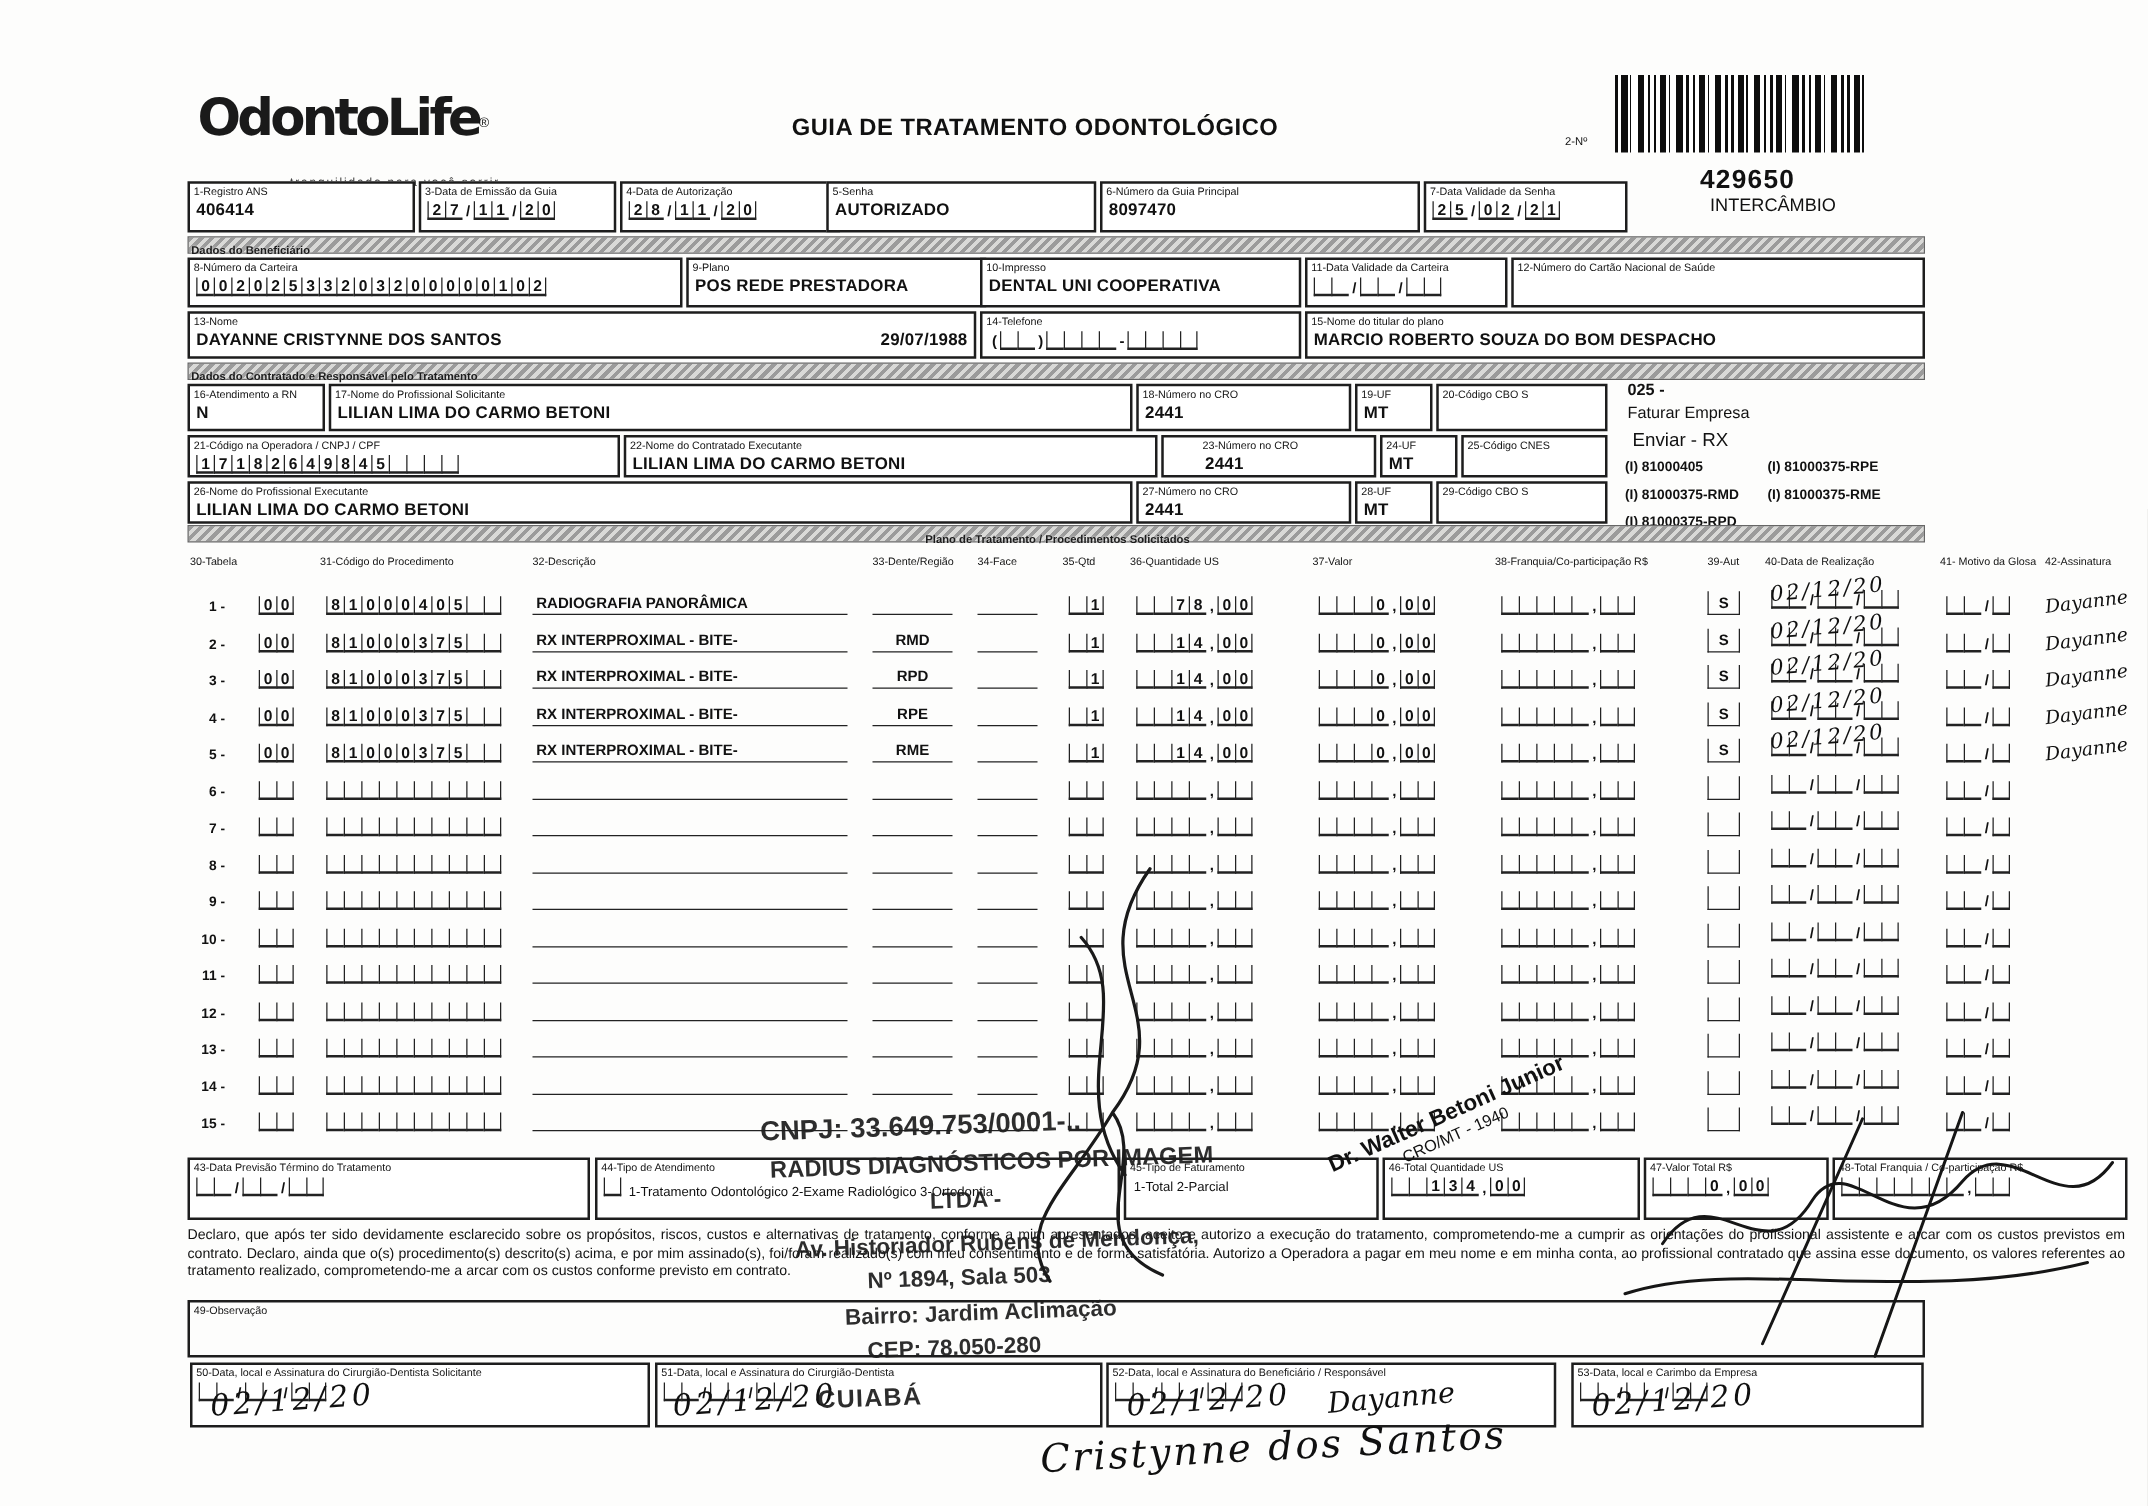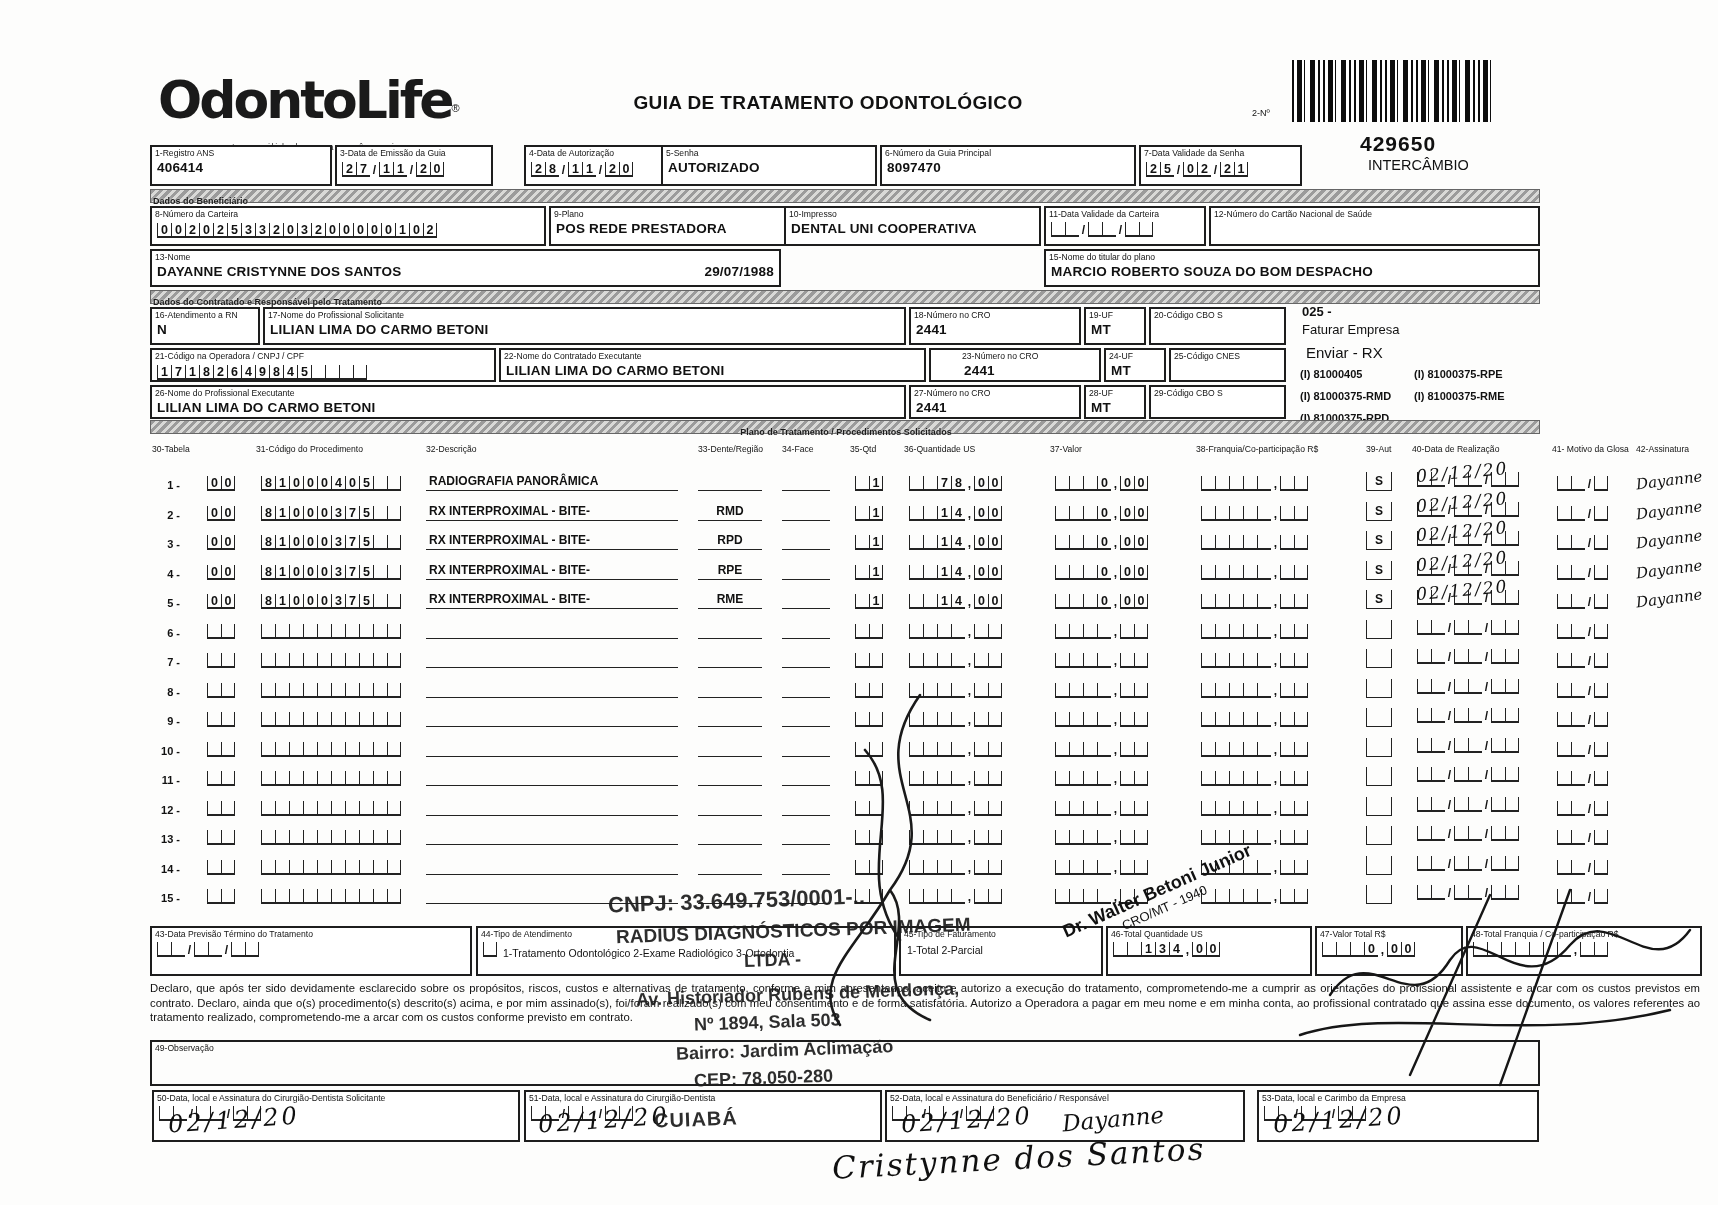--- a/index.html
+++ b/index.html
@@ -35,21 +35,21 @@
   .stamp{position:absolute;font-weight:bold;color:#1e1e1e;white-space:nowrap;transform:rotate(-2deg);opacity:.93;}
   .note{position:absolute;font-weight:bold;white-space:nowrap;}
   .bigsig{position:absolute;}
 </style>
 </head>
 <body>
 
 <div class="page">
 
   <div class="abs" style="left:158px;top:70px;">
-    <span style="font-size:52px;font-weight:bold;letter-spacing:-3px;font-family:'DejaVu Sans',sans-serif;color:#1a1a1a;">OdontoLife</span><sup style="font-size:11px;">®</sup>
+    <span style="font-size:41px;font-weight:bold;letter-spacing:-3px;font-family:'DejaVu Sans',sans-serif;color:#1a1a1a;">OdontoLife</span><sup style="font-size:11px;">®</sup>
   </div>
   <div class="abs" style="left:232px;top:141px;font-size:9.5px;letter-spacing:1.5px;color:#3c3c3c;">tranquilidade para você sorrir</div>
 
   <div class="abs" style="left:608px;top:92px;width:440px;text-align:center;font-size:19px;font-weight:bold;letter-spacing:.4px;">GUIA DE TRATAMENTO ODONTOLÓGICO</div>
 
   <div class="abs" style="left:1252px;top:108px;font-size:9px;">2-Nº</div>
   <div class="abs" style="left:1292px;top:60px;width:200px;height:62px;
        background:repeating-linear-gradient(90deg,#0d0d0d 0 2px,#fff 2px 5px,#0d0d0d 5px 10px,#fff 10px 12px,#0d0d0d 12px 13px,#fff 13px 18px,#0d0d0d 18px 23px,#fff 23px 26px,#0d0d0d 26px 28px,#fff 28px 31px);"></div>
   <div class="abs" style="left:1360px;top:132px;font-size:21px;font-weight:bold;letter-spacing:1px;">429650</div>
   <div class="abs" style="left:1368px;top:157px;font-size:14.5px;">INTERCÂMBIO</div>
@@ -64,21 +64,21 @@
           <span class="c">2</span>
           <span class="c">7</span>
           <span class="sep">/</span>
           <span class="c">1</span>
           <span class="c">1</span>
           <span class="sep">/</span>
           <span class="c">2</span>
           <span class="c">0</span>
         </span></span>
   </div>
-  <div class="box" style="left:496px;top:145px;width:176px;height:41px;margin-left:28px;">
+  <div class="box" style="left:496px;top:145px;width:176px;height:41px;">
     <span class="lbl">4-Data de Autorização</span>
     <span><span class="comb">
           <span class="c">2</span>
           <span class="c">8</span>
           <span class="sep">/</span>
           <span class="c">1</span>
           <span class="c">1</span>
           <span class="sep">/</span>
           <span class="c">2</span>
           <span class="c">0</span>
@@ -157,20 +157,38 @@
         </span></span>
   </div>
   <div class="box" style="left:1209px;top:206px;width:331px;height:40px;">
     <span class="lbl">12-Número do Cartão Nacional de Saúde</span>
   </div>
 
   <div class="box" style="left:150px;top:249px;width:631px;height:38px;">
     <span class="lbl">13-Nome</span>
     <span class="val" style="float:left;">DAYANNE CRISTYNNE DOS SANTOS</span>
     <span class="val" style="float:right;">29/07/1988</span>
+  </div>
+  <div class="box" style="left:784px;top:249px;width:257px;height:38px;">
+    <span class="lbl">14-Telefone</span>
+    <span><span class="comb">
+          <span class="sep">(</span>
+          <span class="c"></span>
+          <span class="c"></span>
+          <span class="sep">)</span>
+          <span class="c"></span>
+          <span class="c"></span>
+          <span class="c"></span>
+          <span class="c"></span>
+          <span class="sep">-</span>
+          <span class="c"></span>
+          <span class="c"></span>
+          <span class="c"></span>
+          <span class="c"></span>
+        </span></span>
   </div>
   <div class="box" style="left:1044px;top:249px;width:496px;height:38px;">
     <span class="lbl">15-Nome do titular do plano</span>
     <span class="val">MARCIO ROBERTO SOUZA DO BOM DESPACHO</span>
   </div>
 
   <div class="bar" style="left:150px;top:290px;width:1390px;">
     <span>Dados do Contratado e Responsável pelo Tratamento</span>
   </div>
 

